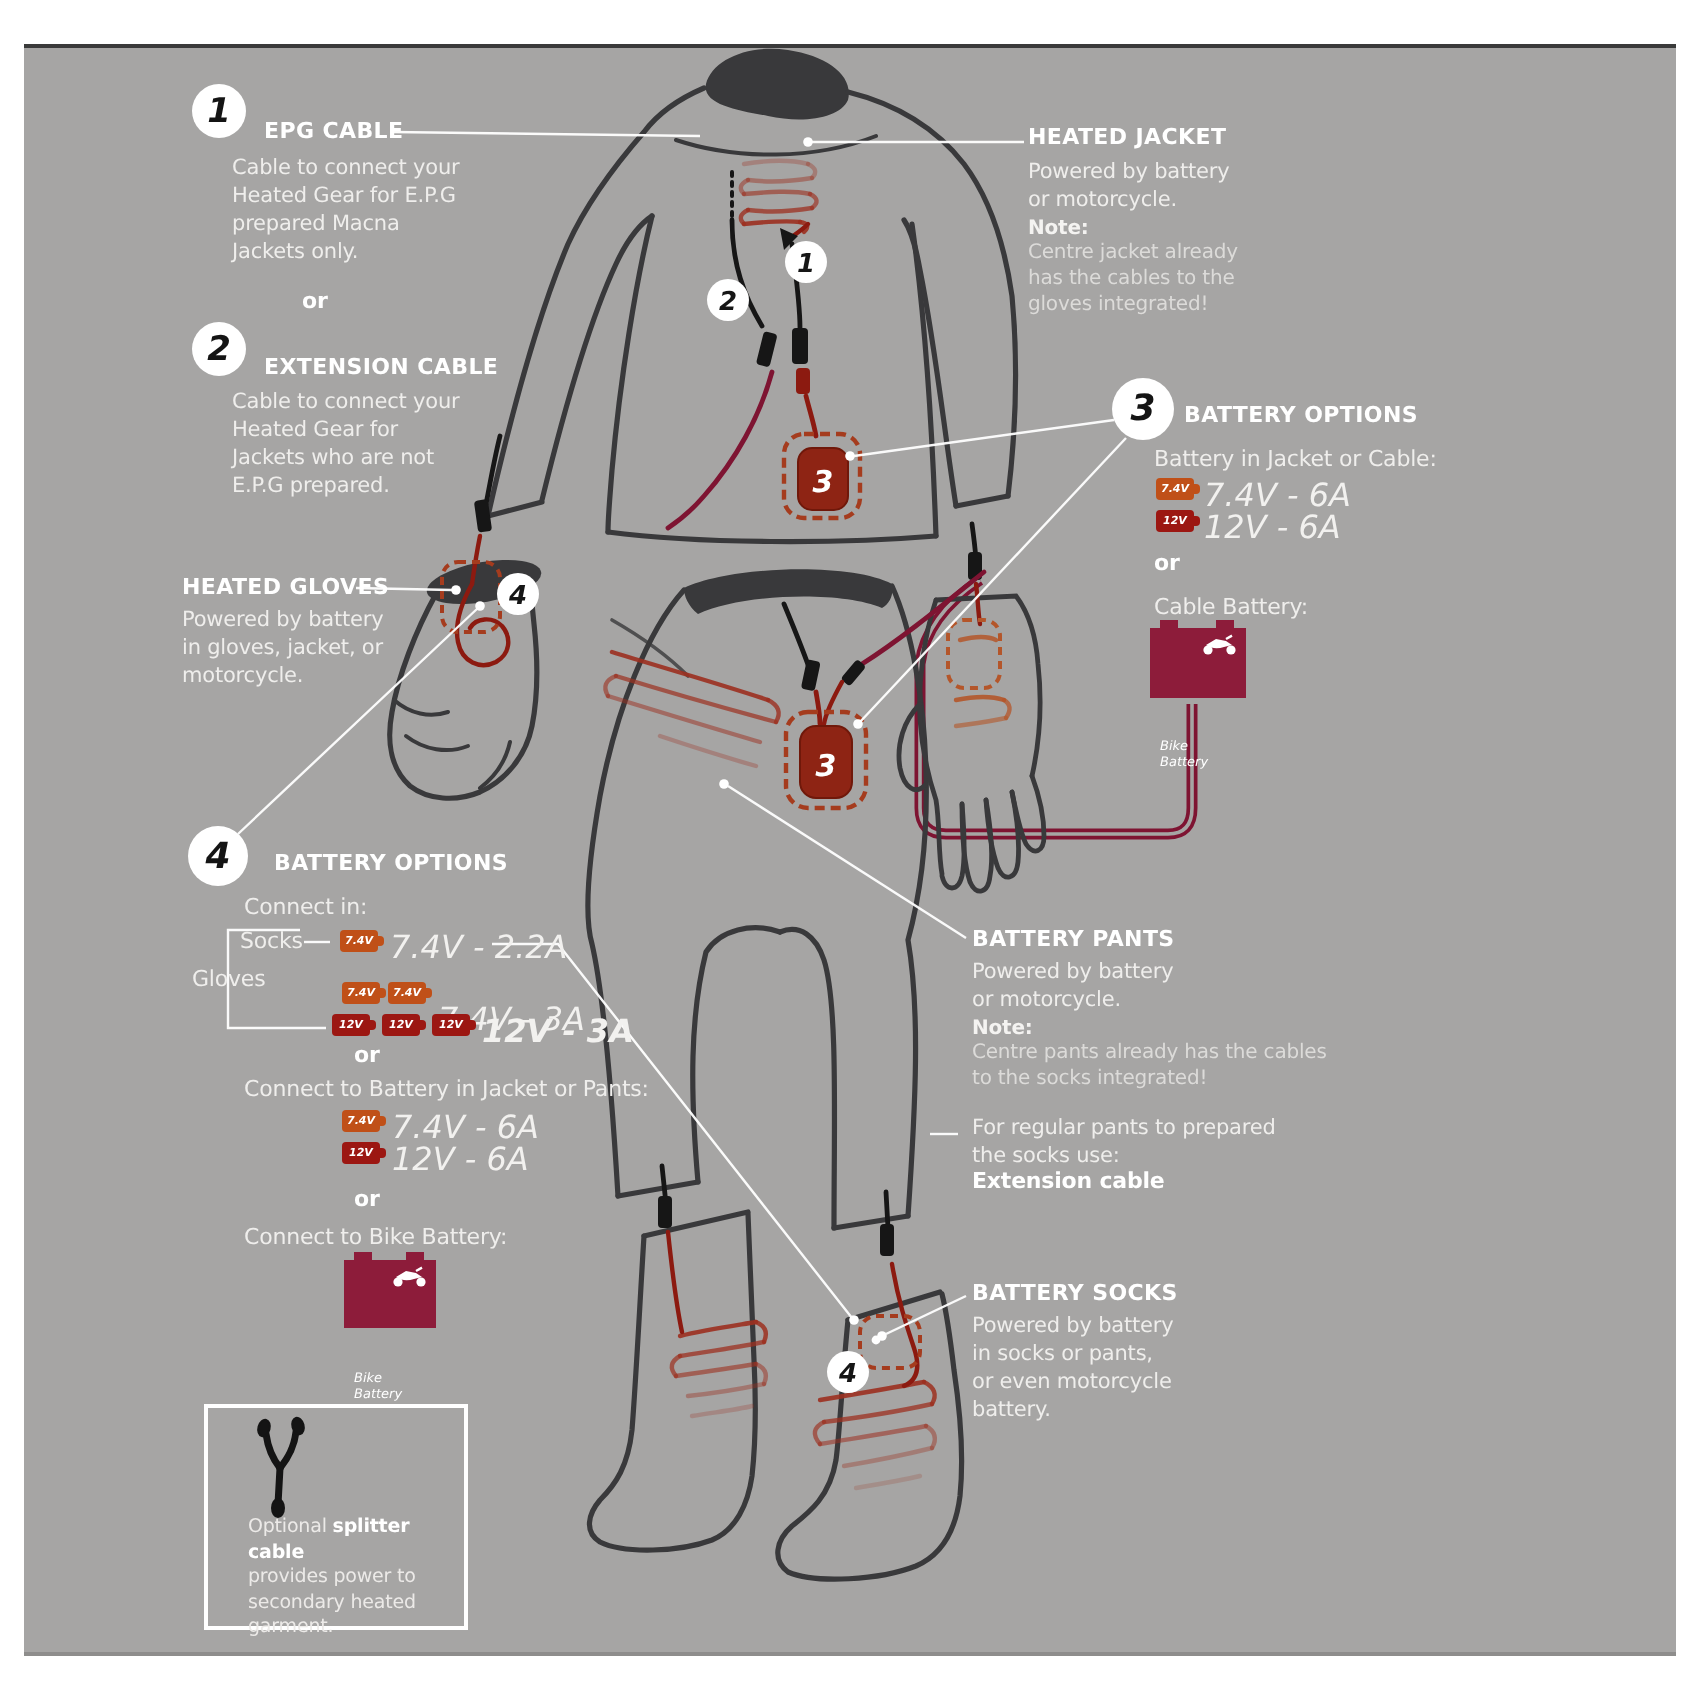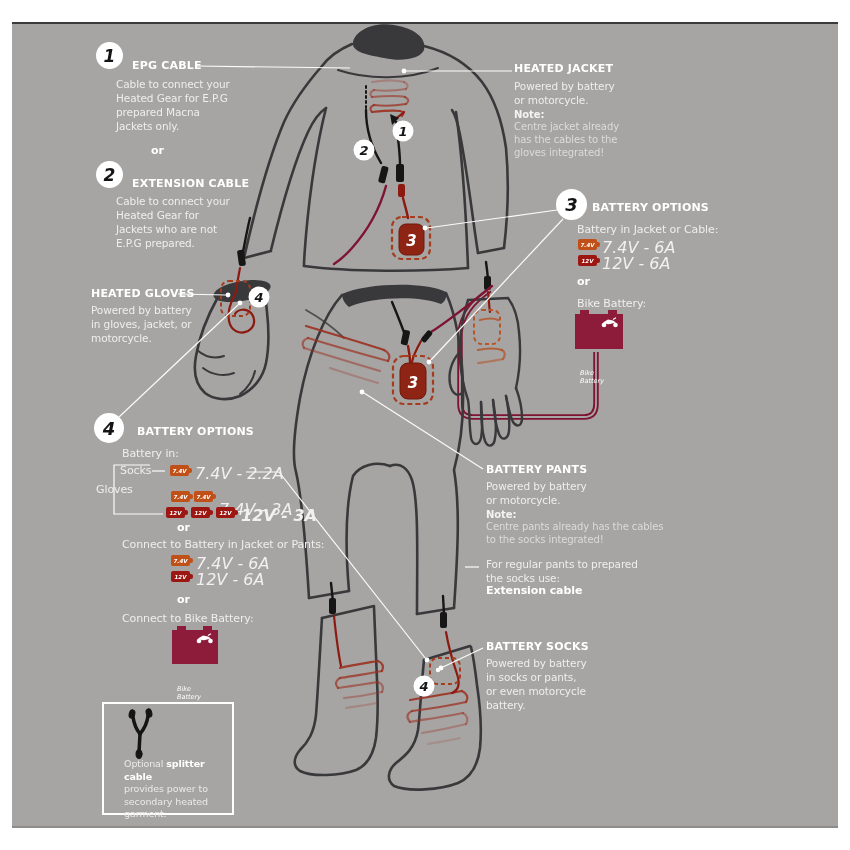--- a/index.html
+++ b/index.html
@@ -264,21 +264,21 @@
 Heated Gear for
 Jackets who are not
 E.P.G prepared.</div>
 
 <div class="txt hdr" style="left:91px;top:287px;">HEATED GLOVES</div>
 <div class="txt" style="left:91px;top:304px;">Powered by battery
 in gloves, jacket, or
 motorcycle.</div>
 
 <div class="txt hdr" style="left:137px;top:425px;">BATTERY OPTIONS</div>
-<div class="txt lbl" style="left:122px;top:447px;">Battery in:</div>
+<div class="txt lbl" style="left:122px;top:447px;">Connect in:</div>
 <div class="txt lbl" style="left:120px;top:464px;">Socks</div>
 <div class="txt lbl" style="left:96px;top:483px;">Gloves</div>
 
 <div class="chip chip74" style="left:170px;top:465px;">7.4V</div>
 <div class="rowlabel" style="left:195px;top:464px;">7.4V - 2.2A</div>
 <div class="chip chip74" style="left:171px;top:491px;">7.4V</div>
 <div class="chip chip74" style="left:194px;top:491px;">7.4V</div>
 <div class="rowlabel" style="left:219px;top:500px;">7.4V - 3A</div>
 <div class="chip chip12" style="left:166px;top:507px;">12V</div>
 <div class="chip chip12" style="left:191px;top:507px;">12V</div>
@@ -321,21 +321,21 @@
 has the cables to the
 gloves integrated!</div>
 
 <div class="txt hdr" style="left:592px;top:201px;">BATTERY OPTIONS</div>
 <div class="txt lbl" style="left:577px;top:223px;">Battery in Jacket or Cable:</div>
 <div class="chip chip74" style="left:578px;top:239px;">7.4V</div>
 <div class="rowlabel" style="left:602px;top:238px;">7.4V - 6A</div>
 <div class="chip chip12" style="left:578px;top:255px;">12V</div>
 <div class="rowlabel" style="left:602px;top:254px;">12V - 6A</div>
 <div class="txt or" style="left:577px;top:275px;">or</div>
-<div class="txt lbl" style="left:577px;top:297px;">Bike Battery:</div>
+<div class="txt lbl" style="left:577px;top:297px;">Cable Battery:</div>
 
 <div class="bike-box" style="left:575px;top:314px;width:48px;height:35px;">
   <div class="tab" style="left:5px;"></div>
   <div class="tab" style="left:33px;"></div>
   <svg class="moto" width="20" height="11" viewBox="0 0 20 11">
     <circle cx="4" cy="8" r="2.3" fill="#fff"></circle>
       <circle cx="15.5" cy="8" r="2.3" fill="#fff"></circle>
     <path d="M 3,5.5 L 8,2.5 L 13,3.5 L 16,5.5 L 12,6.5 C 9,7.5 6,7.5 3,5.5 Z" fill="#fff"></path>
     <path d="M 13,2.5 L 16,0.8" stroke="#fff" stroke-width="1.2" fill="none"></path>
   </svg>

